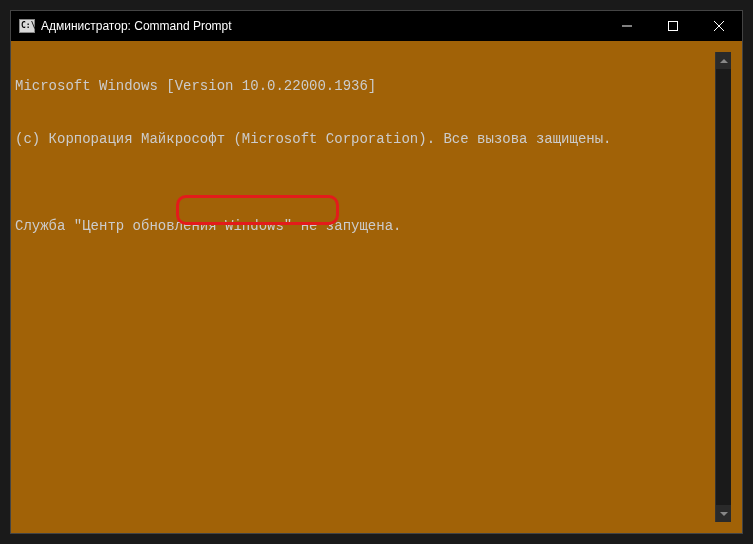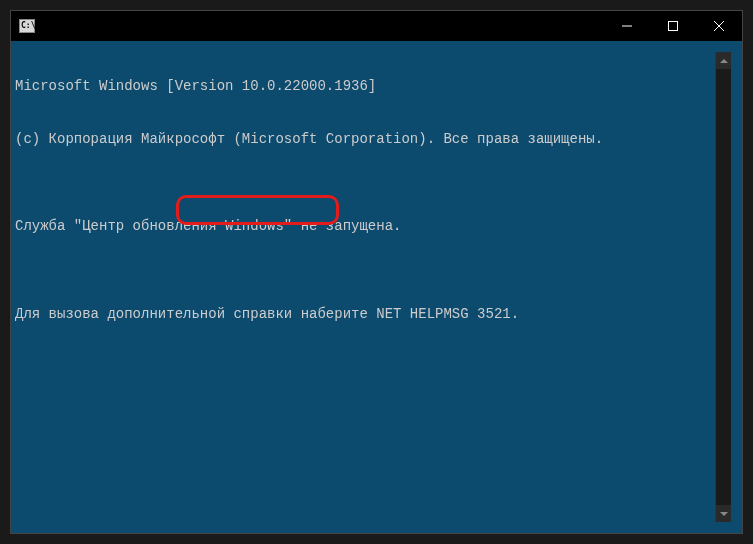--- a/index.html
+++ b/index.html
@@ -70,21 +70,21 @@
       justify-content: center;
       color: #ffffff;
       background: transparent;
     }
     .ctrl-btn svg {
       width: 10px;
       height: 10px;
     }
     .terminal {
       flex: 1;
-      background: #0c4a6e;
+      background: #a16207;
       color: #cccccc;
       font-family: Consolas, 'Courier New', monospace;
       font-size: 14px;
       line-height: 1.25;
       padding: 2px 4px;
       white-space: pre;
       overflow: hidden;
       position: relative;
     }
     .terminal-line {
@@ -131,20 +131,21 @@
       bottom: 0;
     }
   </style>
 </head>
 <body>
 
 <div class="window">
   <div class="titlebar">
     <div class="titlebar-left">
       <div class="cmd-icon">C:\</div>
+      <span>Администратор: Command Prompt</span>
     </div>
     <div class="titlebar-controls">
       <div class="ctrl-btn">
         <svg viewBox="0 0 10 10">
             <line x1="0" y1="5" x2="10" y2="5" stroke="#fff" stroke-width="1"></line>
           </svg>
       </div>
       <div class="ctrl-btn">
         <svg viewBox="0 0 10 10">
             <rect x="0.5" y="0.5" width="9" height="9" stroke="#fff" stroke-width="1" fill="none"></rect>
@@ -154,25 +155,24 @@
         <svg viewBox="0 0 10 10">
             <line x1="0" y1="0" x2="10" y2="10" stroke="#fff" stroke-width="1"></line>
             <line x1="10" y1="0" x2="0" y2="10" stroke="#fff" stroke-width="1"></line>
           </svg>
       </div>
     </div>
   </div>
 
   <div class="terminal">
     <div class="terminal-line">Microsoft Windows [Version 10.0.22000.1936]</div>
-    <div class="terminal-line">(c) Корпорация Майкрософт (Microsoft Corporation). Все права защищены.</div>
+    <div class="terminal-line">(c) Корпорация Майкрософт (Microsoft Corporation). Все вызова защищены.</div>
     <div class="terminal-line"></div>
     <div class="terminal-line">Служба "Центр обновления Windows" не запущена.</div>
     <div class="terminal-line"></div>
-    <div class="terminal-line">Для вызова дополнительной справки наберите NET HELPMSG 3521.</div>
     <div class="terminal-line"></div>
     <div class="terminal-line"></div>
   </div>
 
   <div class="scrollbar">
     <div class="scrollbar-btn">
       <svg width="8" height="4" viewBox="0 0 8 4">
           <path d="M0 4 L4 0 L8 4 Z" fill="#888"></path>
         </svg>
     </div>

